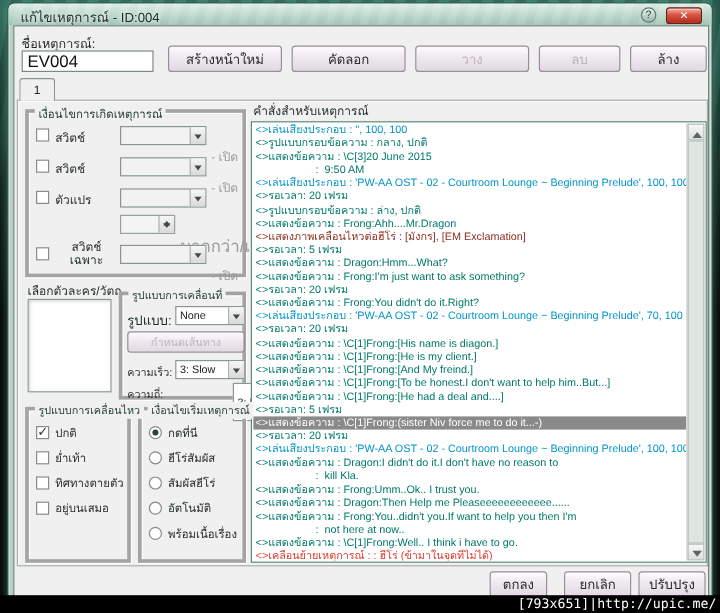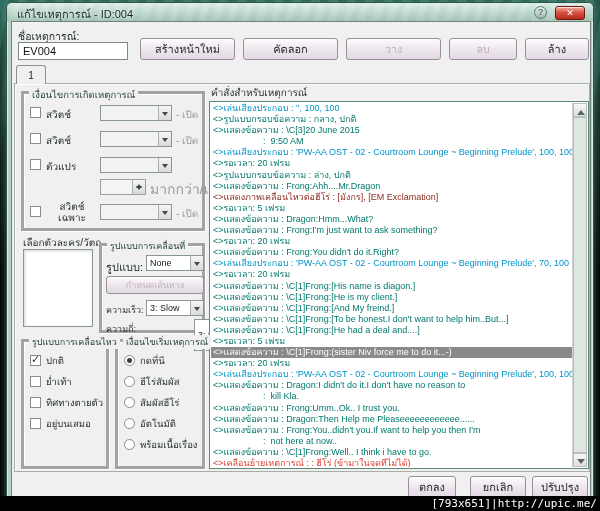--- a/index.html
+++ b/index.html
@@ -20,22 +20,22 @@
   .help-btn{position:absolute;right:46px;top:3px;width:13px;height:13px;border-radius:50%;
     background:linear-gradient(#e8f2ec,#9db8ac);border:1px solid #5d7a6e;color:#2a4a40;
     font-size:9px;line-height:11px;text-align:center;cursor:pointer;}
   .close-btn{position:absolute;right:8px;top:3px;width:30px;height:14px;border-radius:3px;
     background:linear-gradient(#f6b2a4,#d85442 45%,#b42a1c);border:1px solid #6d1b12;
     color:#fff;font-size:9px;line-height:12px;text-align:center;cursor:pointer;
     box-shadow:inset 0 1px 0 rgba(255,255,255,.6);}
   .client{position:absolute;left:4px;top:18px;width:580px;height:485px;background:#f0f0f0;
     border:1px solid #74847c;}
   .slabel{position:absolute;font-size:10px;color:#1f2b27;white-space:nowrap;text-align:center;}
-  .dis{color:#9a9a9a;}
-  .tinput{position:absolute;background:#fff;border:1px solid #7a8a82;font-size:11px;
+  .dis{color:#9a9a9a;margin-top:16px;}
+  .tinput{position:absolute;background:#fff;border:1px solid #7a8a82;font-size:14px;
     padding:0 4px;color:#111;font-family:inherit;}
   .btn{position:absolute;display:flex;align-items:center;justify-content:center;
     font-size:11px;color:#2a2a2a;background:linear-gradient(#fdfcfd,#efe8ef 45%,#e2d9e2);
     border:1px solid #9a8e9a;border-radius:3px;cursor:pointer;white-space:nowrap;}
   .btn.disabled{color:#c0b2c0;cursor:default;}
   .tab{position:absolute;left:4px;top:43px;width:30px;height:19px;z-index:3;
     background:#f0f0f0;border:1px solid #8a948e;border-bottom:none;border-radius:3px 3px 0 0;
     display:flex;align-items:center;justify-content:center;font-size:10px;color:#222;}
   .panel{position:absolute;left:2px;top:61px;width:576px;height:389px;background:#f0f0f0;
     border:1px solid #a6aeaa;box-shadow:inset 1px 1px 0 #fbfbfb;}

